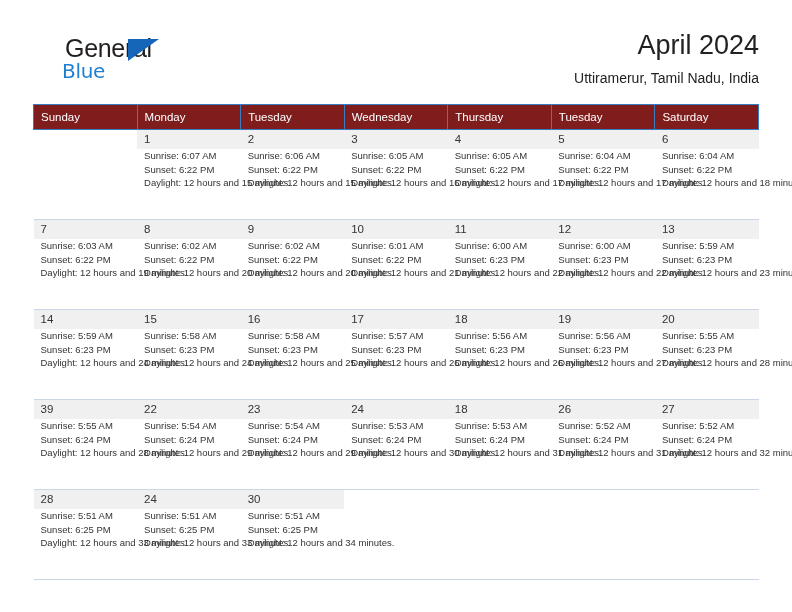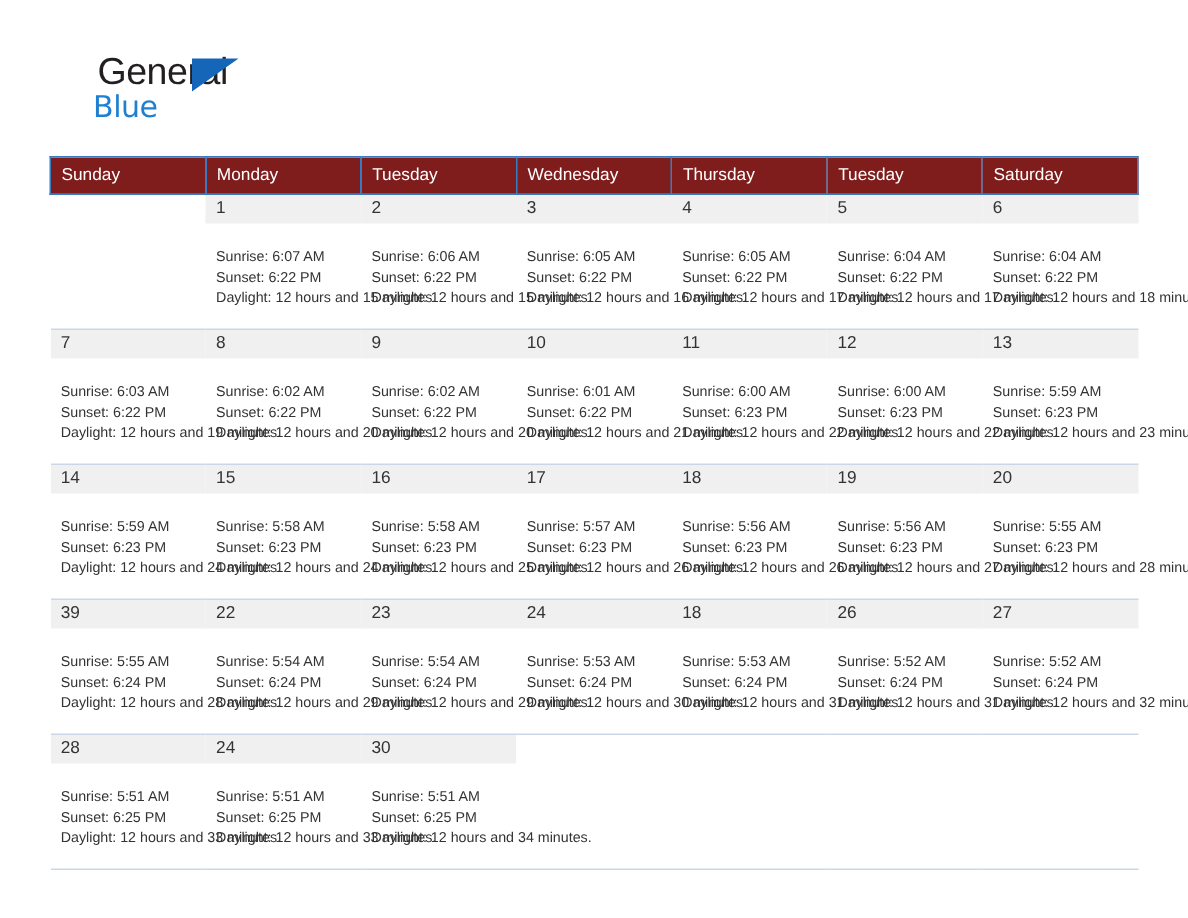--- a/index.html
+++ b/index.html
@@ -122,21 +122,21 @@
     padding: 3px 0 3px 7px;
     height: 13px;
     line-height: 13px;
     background: #f0f0f0;
   }
   .cell-blank .daynum,
   .cell-blank .info {
     background: #ffffff;
   }
   .info {
-    padding: 16px 6px 0 7px;
+    padding: 0 6px 0 7px;
     font-size: 9.5px;
     line-height: 13.6px;
     color: #333333;
   }
   .info div {
     white-space: nowrap;
   }
   .daylight-wrap {
     white-space: normal;
   }
@@ -147,20 +147,24 @@
 <div class="page">
 
   <div class="header">
 
     <div class="logo">
       <span class="logo-general">General</span>
       <span class="logo-tri"></span>
       <span class="logo-blue">Blue</span>
     </div>
 
+    <div class="title-block">
+      <div class="cal-title">April 2024</div>
+      <div class="cal-subtitle">Uttiramerur, Tamil Nadu, India</div>
+    </div>
 
   </div>
 
   <table class="calendar">
     <thead>
       <tr>
           <th>Sunday</th>
           <th>Monday</th>
           <th>Tuesday</th>
           <th>Wednesday</th>

